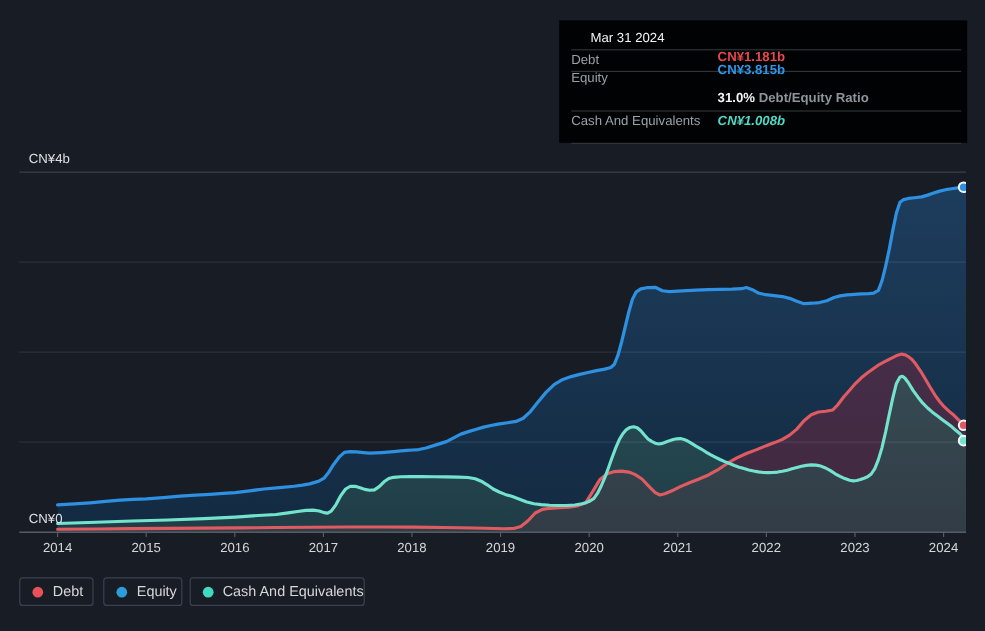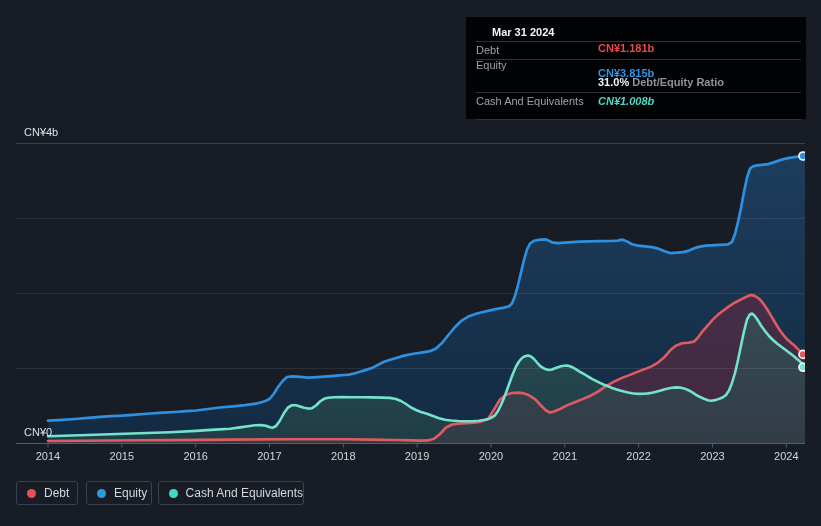--- a/index.html
+++ b/index.html
@@ -68,27 +68,27 @@
     <text x="269.5" y="459.8" text-anchor="middle" class="xl">2017</text>
     <text x="343.3" y="459.8" text-anchor="middle" class="xl">2018</text>
     <text x="417.1" y="459.8" text-anchor="middle" class="xl">2019</text>
     <text x="491.0" y="459.8" text-anchor="middle" class="xl">2020</text>
     <text x="564.8" y="459.8" text-anchor="middle" class="xl">2021</text>
     <text x="638.6" y="459.8" text-anchor="middle" class="xl">2022</text>
     <text x="712.5" y="459.8" text-anchor="middle" class="xl">2023</text>
     <text x="786.3" y="459.8" text-anchor="middle" class="xl">2024</text>
 </svg>
 <div id="tip">
-  <div style="position:absolute;left:10px;top:9px;color:#f2f4f6;font-size:11px;font-weight:bold;padding-left:16px;">Mar 31 2024</div>
+  <div style="position:absolute;left:10px;top:9px;color:#f2f4f6;font-size:11px;font-weight:normal;padding-left:16px;">Mar 31 2024</div>
   <div class="div" style="top:24px;"></div>
   <div class="lab" style="top:27px;">Debt</div>
   <div class="val" style="top:25px;color:#e8474e;">CN¥1.181b</div>
   <div class="div" style="top:42px;"></div>
   <div class="lab" style="top:41.5px;">Equity</div>
-  <div class="val" style="top:50px;color:#2e96e6;">CN¥3.815b</div>
+  <div class="val" style="top:36px;color:#2e96e6;">CN¥3.815b</div>
   <div class="val" style="top:58.5px;color:#f2f4f6;">31.0% <span style="color:#8d949b;">Debt/Equity Ratio</span></div>
   <div class="div" style="top:75px;"></div>
   <div class="lab" style="top:77.5px;">Cash And Equivalents</div>
   <div class="val" style="top:77.5px;color:#4fd9c4;font-style:italic;">CN¥1.008b</div>
   <div class="div" style="top:102px;"></div>
 </div>
 <div class="pill" style="left:16px;width:62px;padding-left:10px;"><span class="dot" style="background:#e8505a;"></span>Debt</div>
 <div class="pill" style="left:86px;width:66px;padding-left:10px;"><span class="dot" style="background:#2d9cdb;"></span>Equity</div>
 <div class="pill" style="left:158px;width:146px;padding-left:10px;"><span class="dot" style="background:#43d9c0;"></span>Cash And Equivalents</div>
 </body></html>

